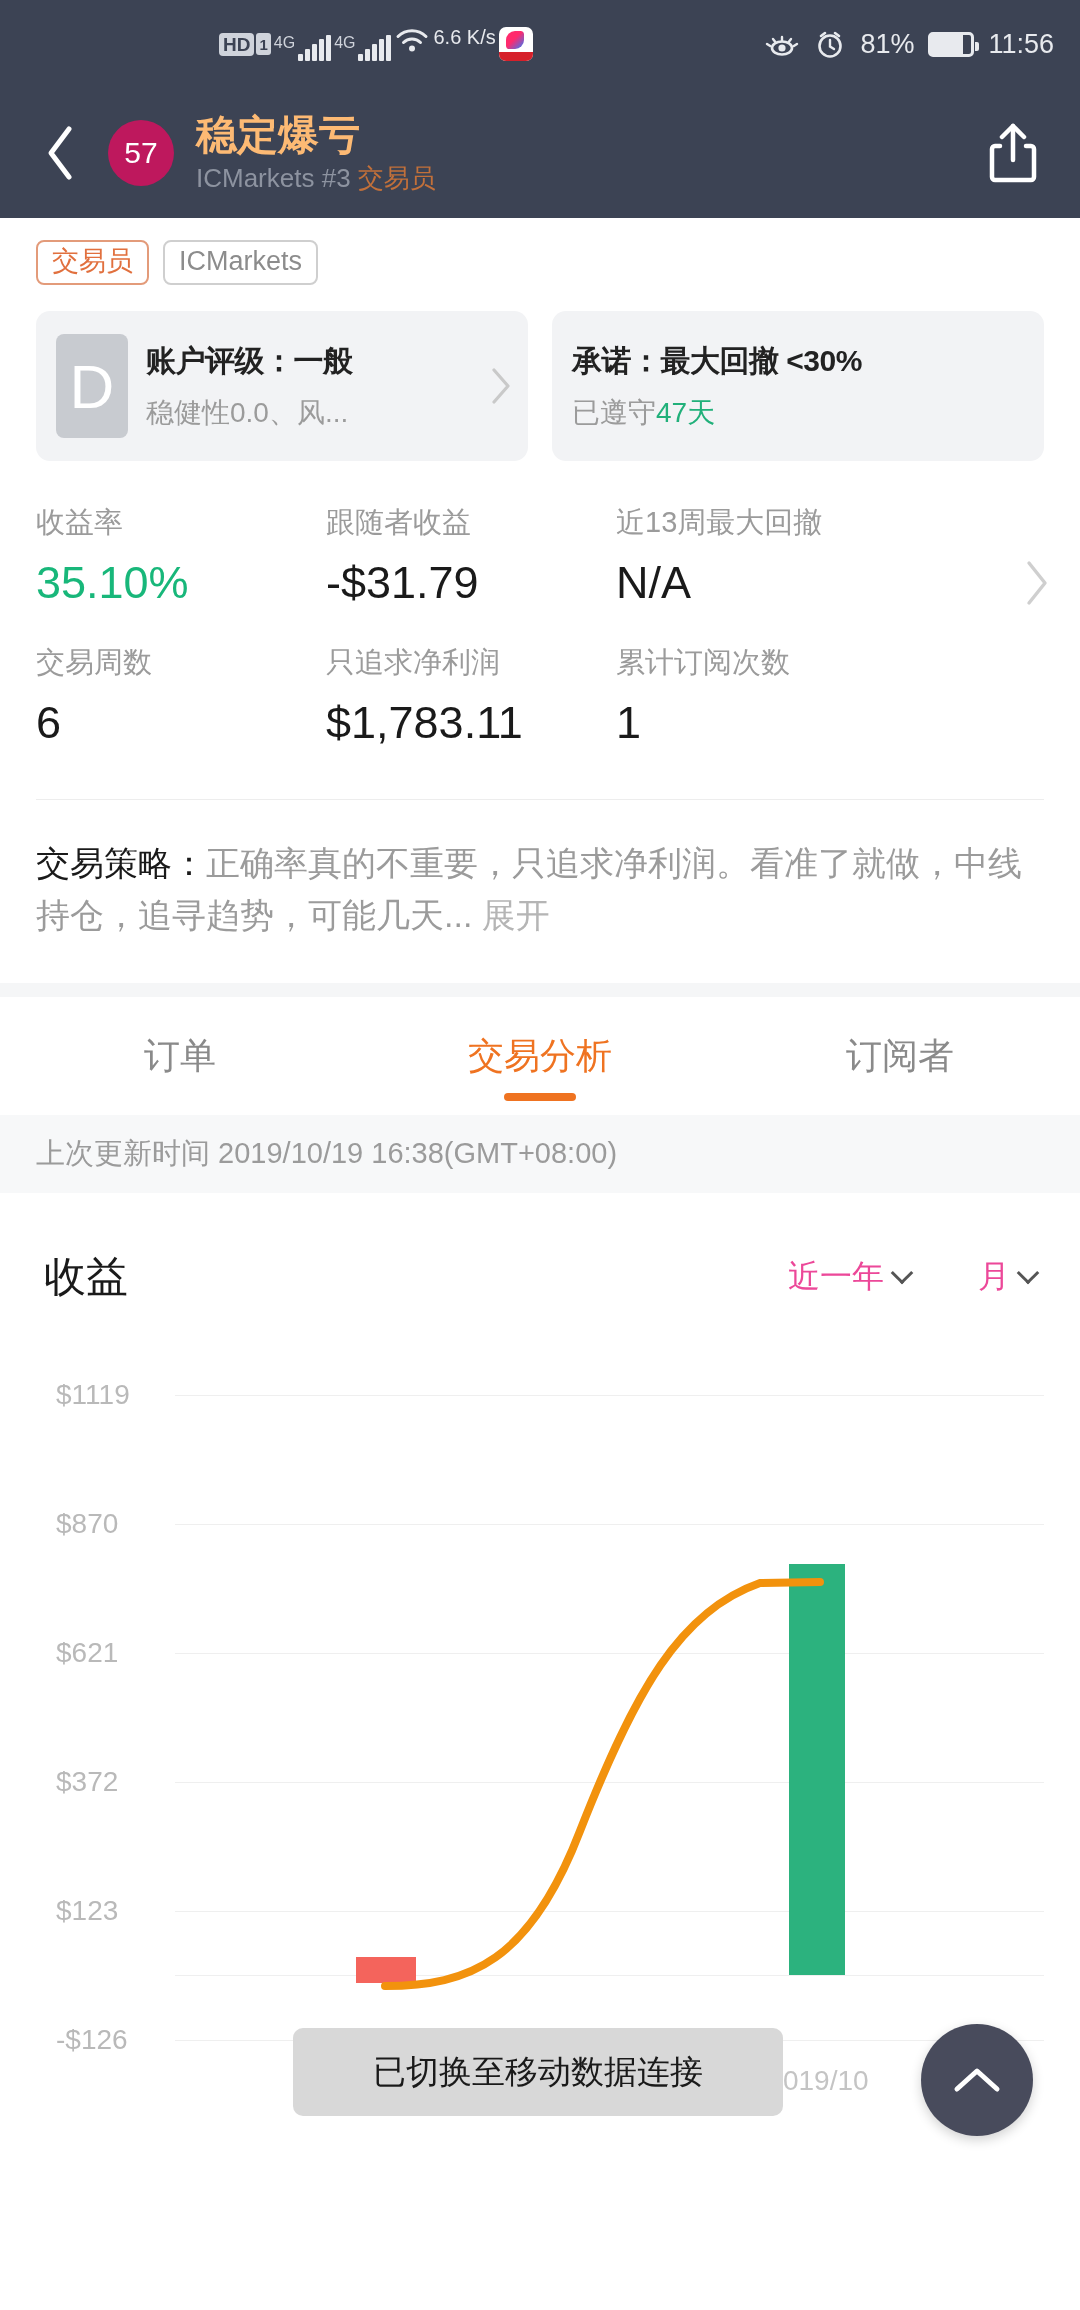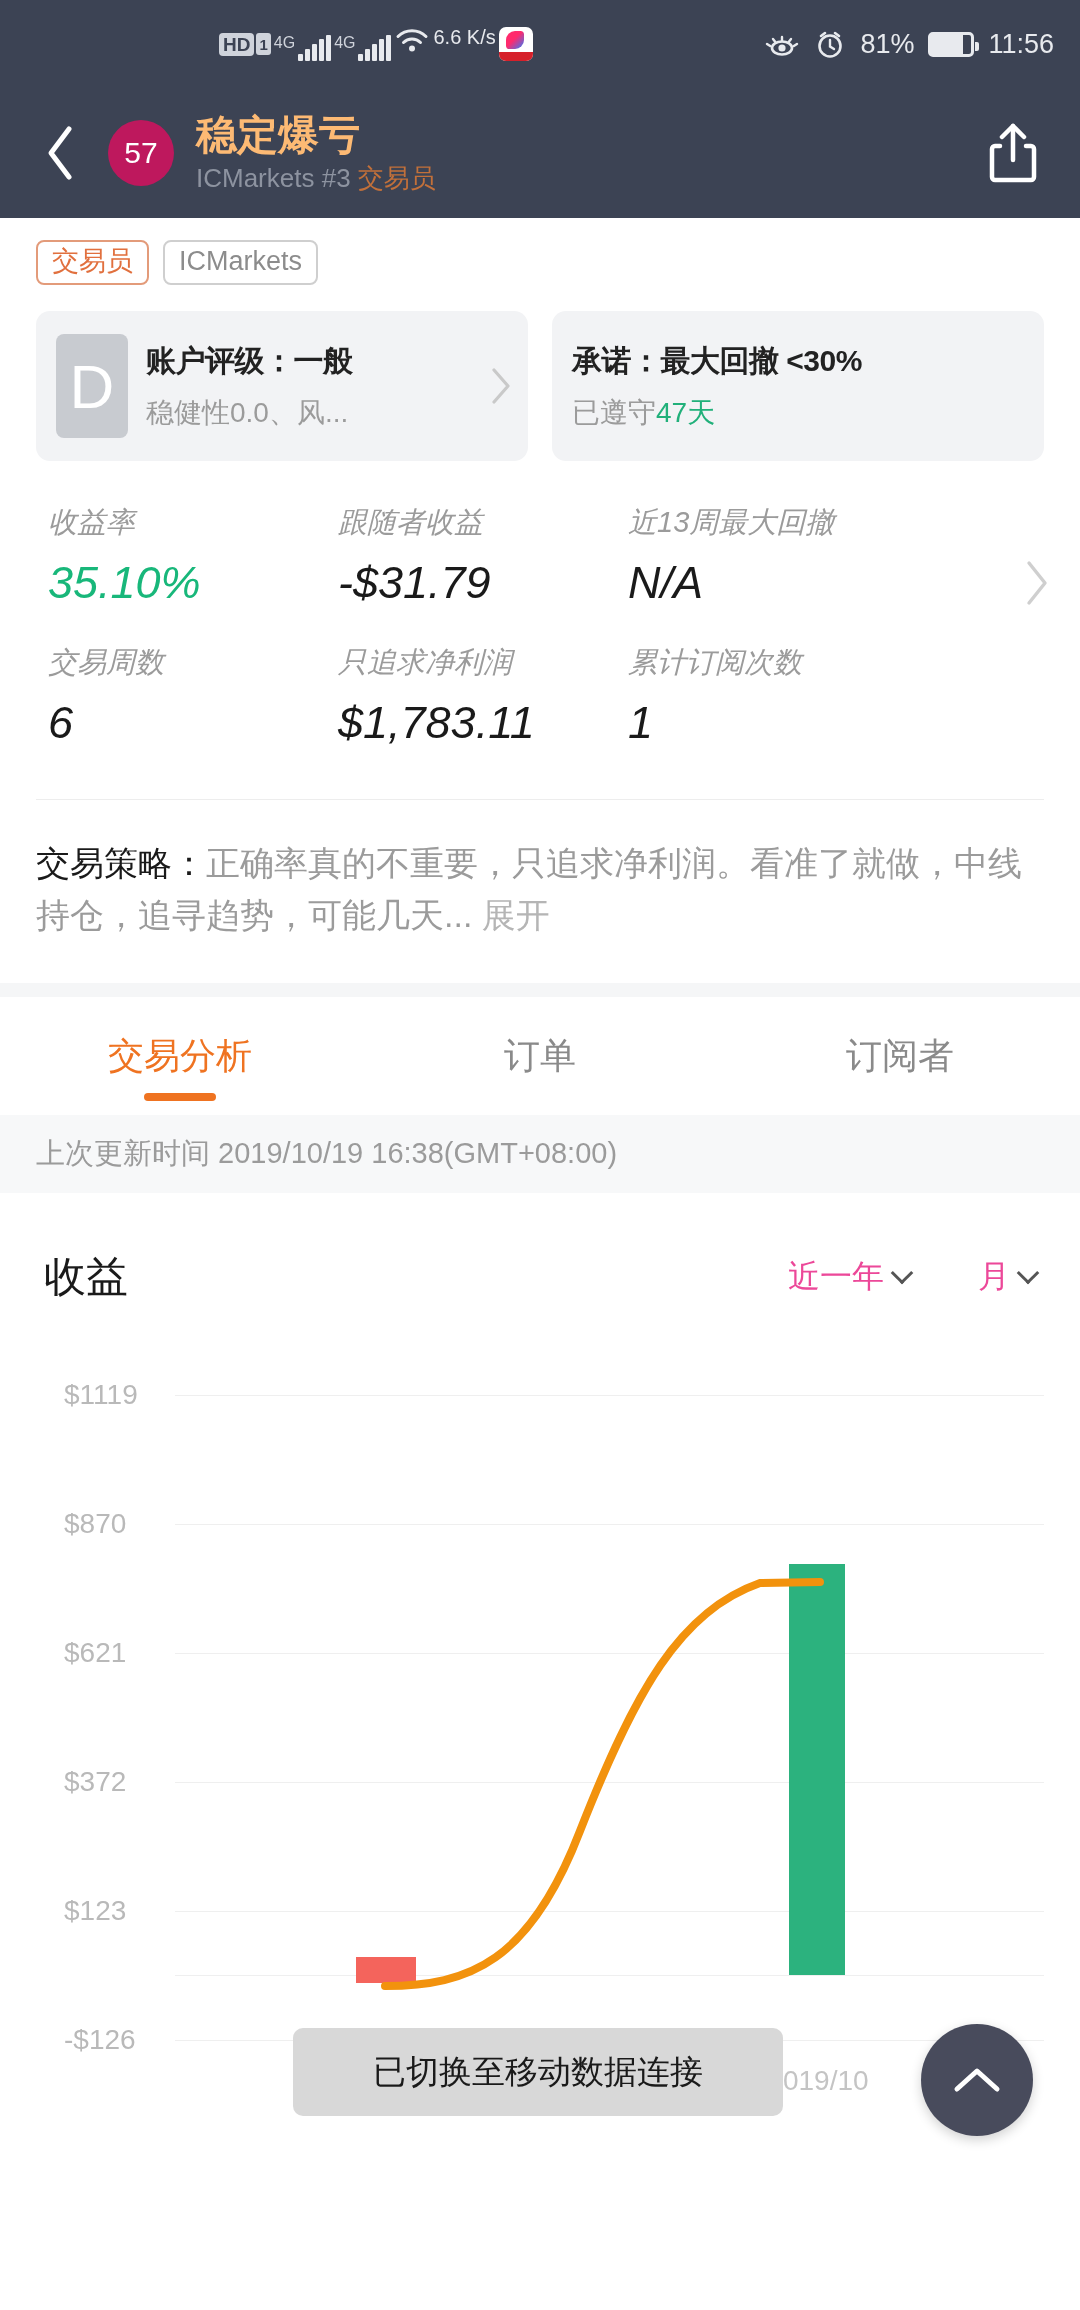--- a/index.html
+++ b/index.html
@@ -95,21 +95,21 @@
     flex: 0 0 auto; font-weight: 500;
   }
   .card-txt { margin-left: 18px; }
   .card-t1 { font-size: 30px; color: #222; font-weight: bold; letter-spacing: -0.5px;}
   .card-t2 { font-size: 28px; color: #9b9b9b; margin-top: 12px; }
   .card-t2 .days { color: #21b07a; }
   .card .chev { position: absolute; right: 16px; top: 50%; transform: translateY(-50%); }
 
   
   .stats { padding: 42px 0 0; position: relative; }
-  .statrow { display: flex; padding: 0 48px; position: relative; font-style: italic; }
+  .statrow { display: flex; padding: 0 36px; position: relative; }
   .statrow + .statrow { margin-top: 34px; }
   .stat { width: 290px; }
   .stat.wide { width: 340px; }
   .stat-l { font-size: 29px; color: #9b9b9b; }
   .stat-v { font-size: 45px; color: #1a1a1a; margin-top: 14px; font-weight: 500; }
   .stat-v.green { color: #18b77a; }
   .stats .chev-big { position: absolute; right: 30px; top: 56px; }
 
   .divider { height: 1px; background: #ededed; margin: 50px 36px 0; }
 
@@ -142,21 +142,21 @@
   .chart-wrap { position: relative; padding-top: 56px; }
   .chart-head { display: flex; align-items: center; padding: 0 44px; }
   .chart-title { font-size: 42px; color: #1a1a1a; }
   .chart-ctrls { margin-left: auto; display: flex; align-items: center; gap: 68px; }
   .ctrl { font-size: 32px; color: #ec4899; display: flex; align-items: center; gap: 10px; }
   .chev-d { width: 16px; height: 16px; border-right: 3px solid #555; border-bottom: 3px solid #555;
             transform: rotate(45deg); margin-top: -8px; }
 
   .plot { position: relative; margin-top: 56px; height: 660px; }
   .ylab {
-    position: absolute; left: 64px; font-size: 28px; color: #b9b9b9; transform: translateY(-50%);
+    position: absolute; left: 56px; font-size: 28px; color: #b9b9b9; transform: translateY(-50%);
   }
   .gline { position: absolute; left: 175px; right: 36px; height: 1px; background: #efefef; }
   .xlab { position: absolute; font-size: 28px; color: #c4c4c4; transform: translateX(-50%); }
 
   .bar { position: absolute; }
   .bar.green { background: #2cb27e; }
   .bar.red { background: #f4645c; }
 
   .toast {
     position: absolute; left: 293px; top: 2028px; width: 490px; height: 88px;
@@ -326,22 +326,22 @@
 
   <div class="divider"></div>
 
   <div class="strategy">
     <span class="lbl">交易策略：</span><span>正确率真的不重要，只追求净利润。看准了就做，中线持仓，追寻趋势，可能几天...</span> <span class="more">展开</span>
   </div>
 
   <div class="thickdiv"></div>
 
   <div class="tabs">
+    <div class="tab">订单</div>
     <div class="tab active">交易分析</div>
-    <div class="tab">订单</div>
     <div class="tab">订阅者</div>
   </div>
   <div class="updated">上次更新时间 2019/10/19 16:38(GMT+08:00)</div>
 
   <div class="chart-wrap">
     <div class="chart-head">
       <div class="chart-title">收益</div>
       <div class="chart-ctrls">
         <div class="ctrl">
           <span>近一年</span>

